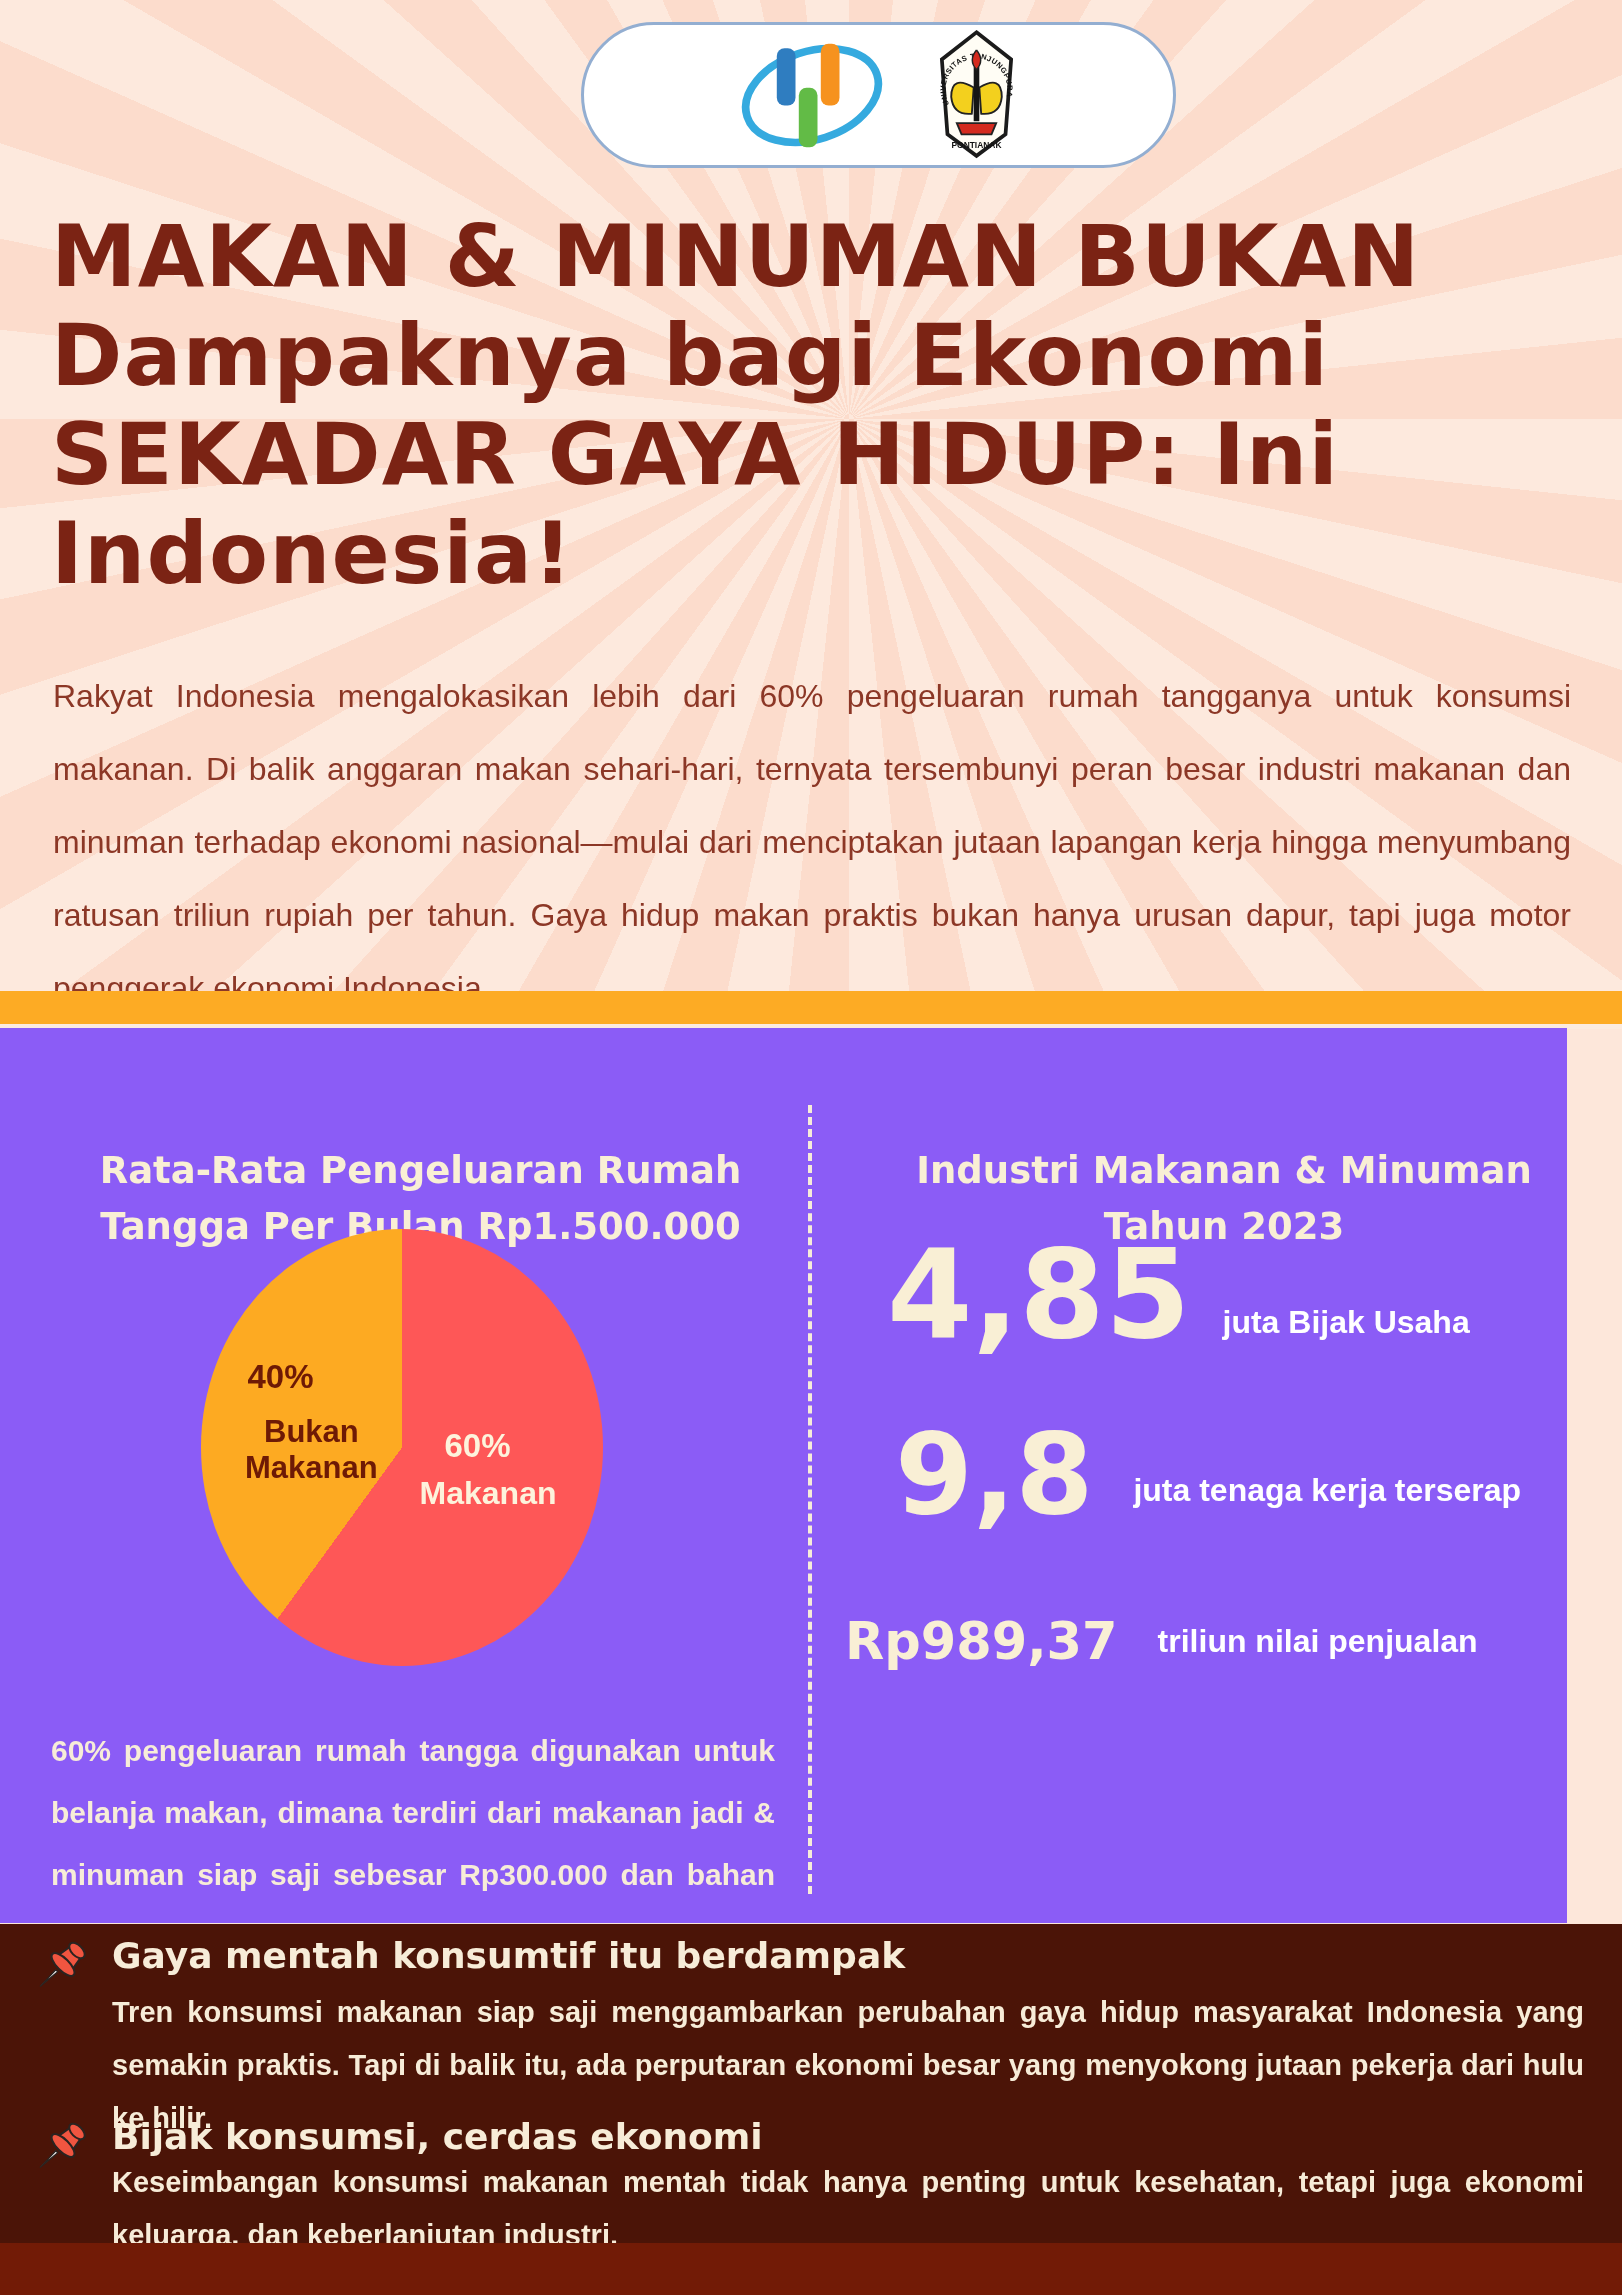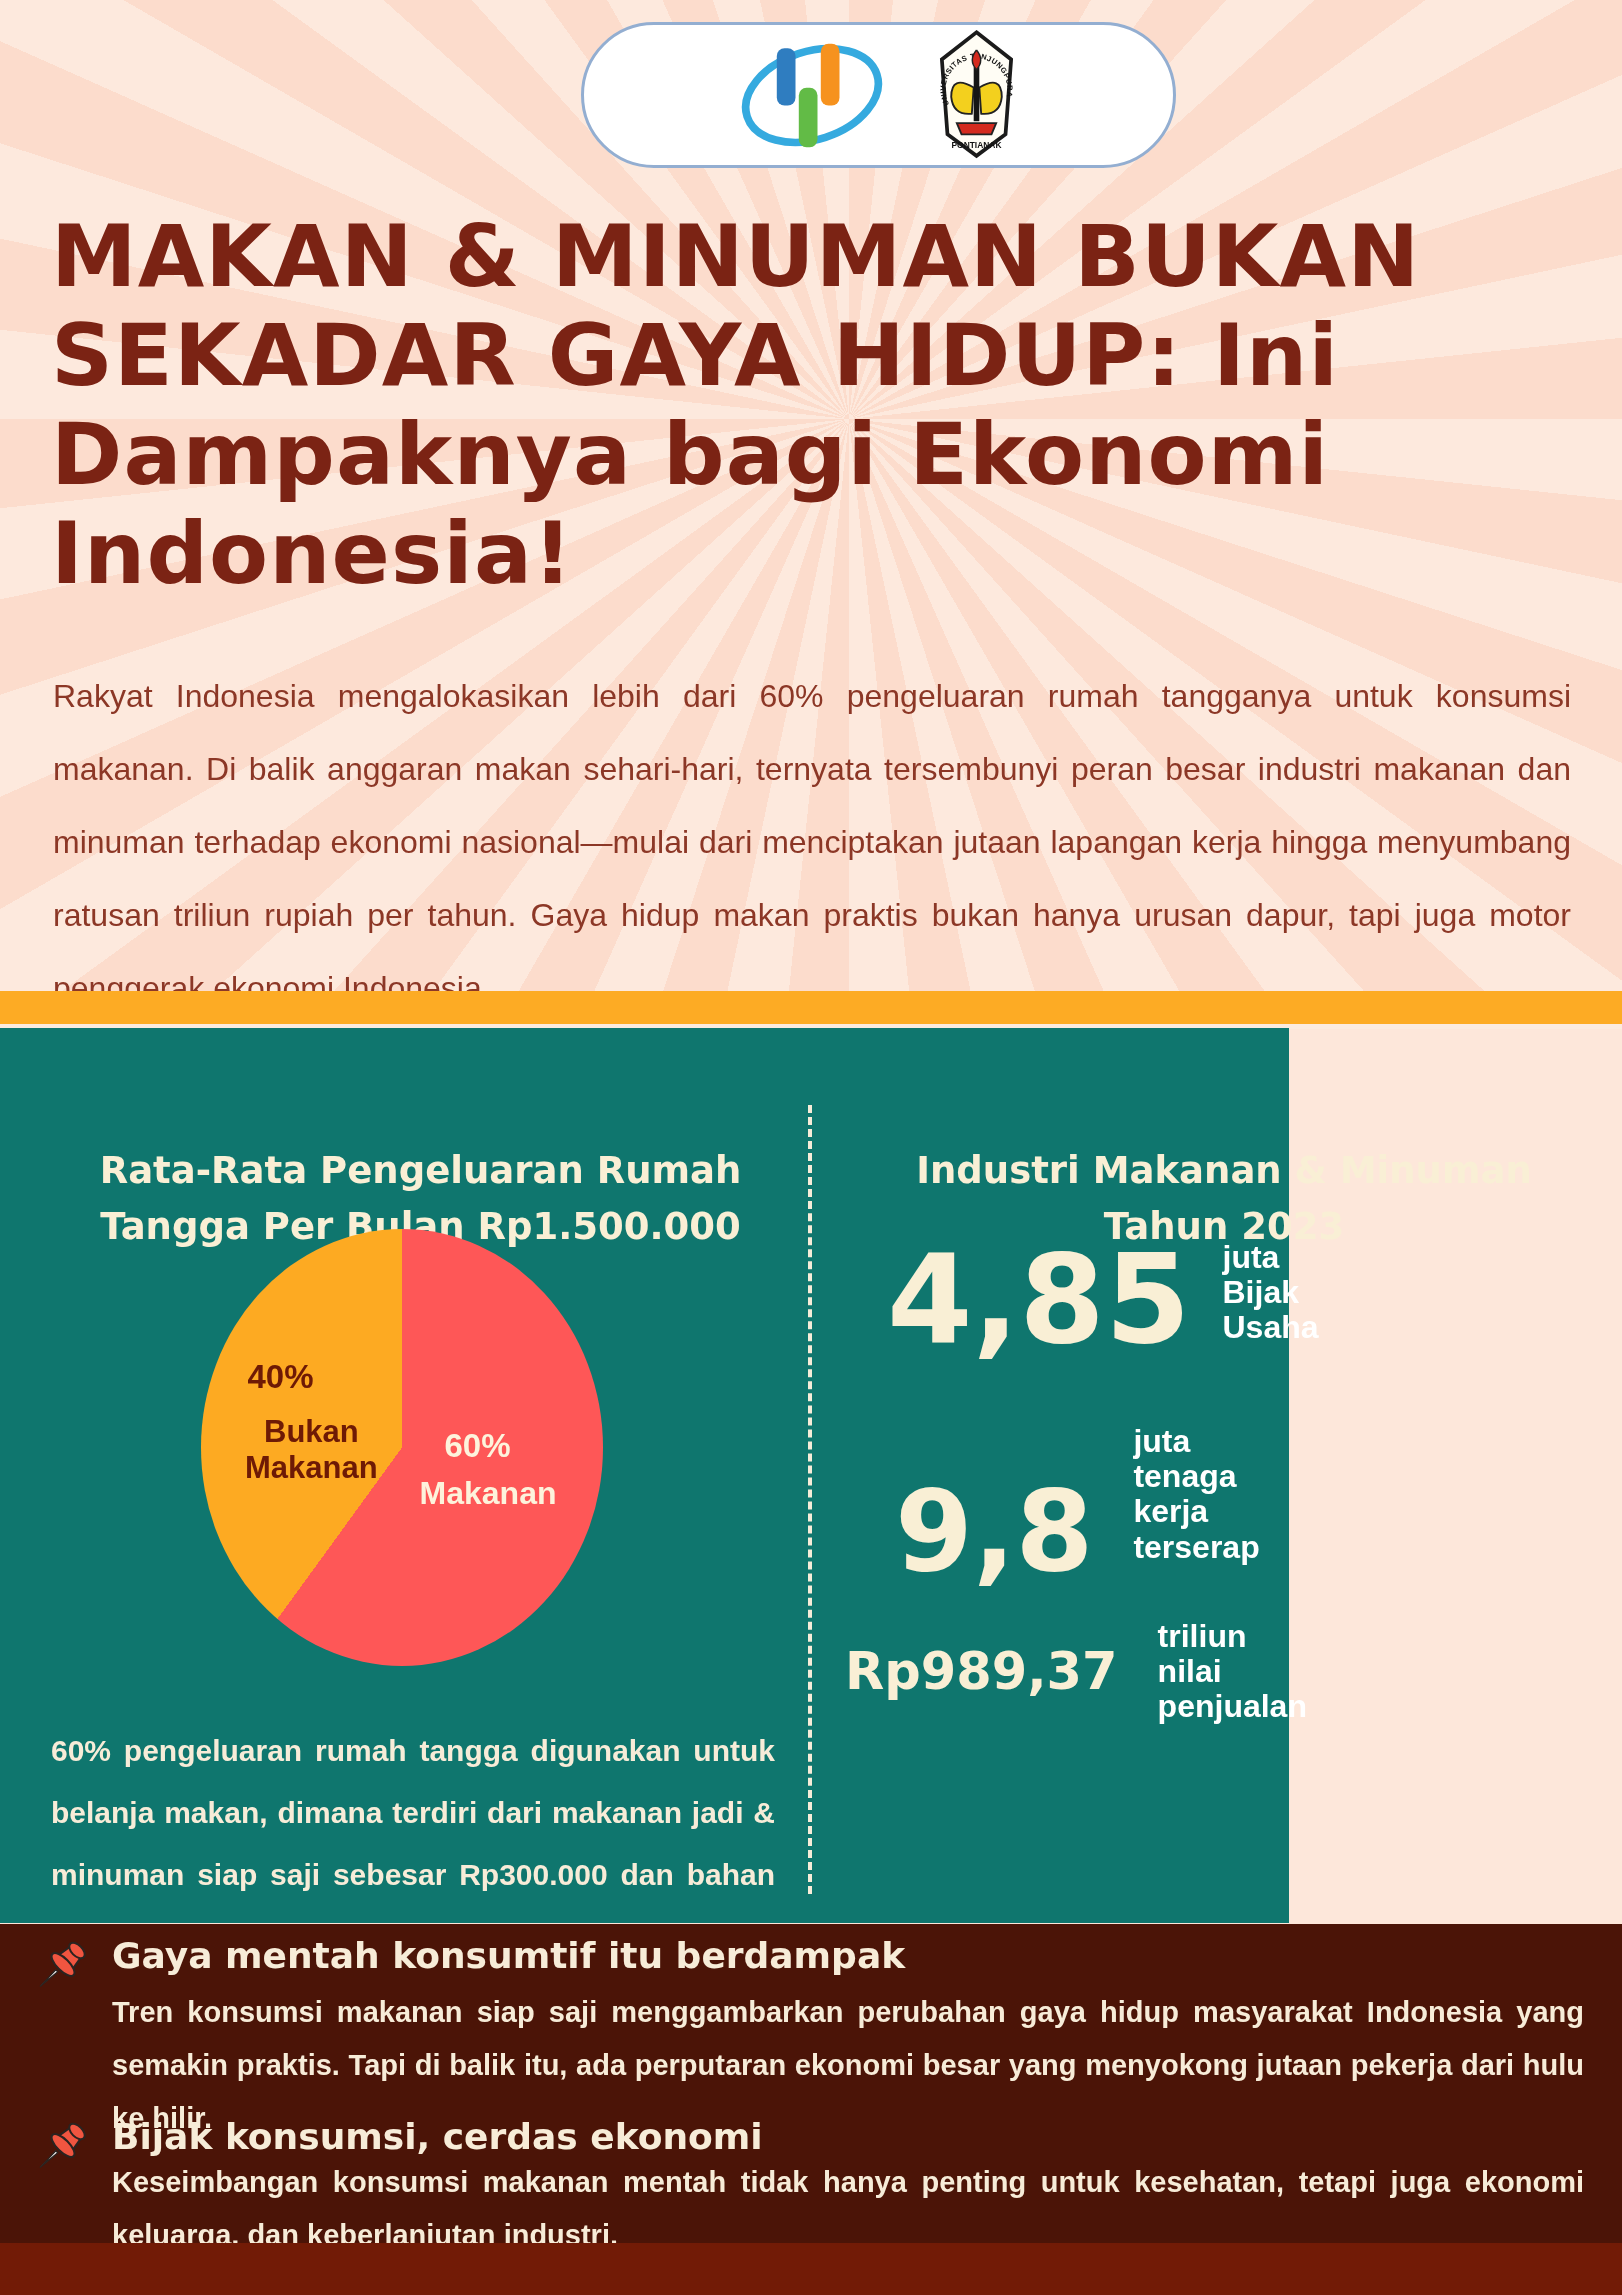--- a/index.html
+++ b/index.html
@@ -23,21 +23,21 @@
 
   .title{position:absolute;left:51px;top:207px;width:1549px;
         font-family:"DejaVu Sans",sans-serif;font-weight:800;font-size:86px;
         line-height:99px;color:#7b2314;letter-spacing:1.1px;}
   .intro{position:absolute;left:53px;top:660px;width:1518px;
         font-size:32px;line-height:73px;color:#8c3726;text-align:justify;}
 
   
   .bar-orange{position:absolute;left:0;top:991px;width:1623px;height:33px;background:#fdab24;}
   .bar-cream{position:absolute;left:0;top:1024px;width:1623px;height:4.6px;background:#fcebdf;}
-  .stats{position:absolute;left:0;top:1028px;width:1289px;height:895px;background:#0f766e;}
+  .stats{position:absolute;left:0;top:1028px;width:1567px;height:895px;background:#8b5cf6;}
   .pins{position:absolute;left:0;top:1924px;width:1623px;height:319px;background:#4b1407;}
   .bottombar{position:absolute;left:0;top:2243px;width:1623px;height:53px;background:#721b06;}
 
   
   .col-heading{position:absolute;font-family:"DejaVu Sans",sans-serif;font-weight:800;
         font-size:37px;line-height:1.5;color:#f9efd5;text-align:center;}
   .heading-left{left:66px;top:115px;width:709px;}
   .heading-right{left:867px;top:115px;width:714px;}
   .divider{position:absolute;left:808px;top:77px;height:789px;width:0;
         border-left:4px dashed #f7ecd8;}
@@ -98,22 +98,22 @@
         <rect x="52" y="40" width="6" height="58" fill="#151515"></rect>
         <path d="M55 22 q9 11 0 21 q-9 -10 0 -21" fill="#d42a1e" stroke="#222222" stroke-width="1.5"></path>
         <path d="M34 100 L76 100 L71 112 L39 112 Z" fill="#d42a1e" stroke="#222222" stroke-width="2"></path>
         <text x="55" y="127" text-anchor="middle" font-size="9" font-weight="bold" fill="#111111">PONTIANAK</text>
       </svg>
 
     </div>
 
     <div class="title">
       <div>MAKAN &amp; MINUMAN BUKAN</div>
+      <div>Dampaknya bagi Ekonomi</div>
       <div>SEKADAR GAYA HIDUP: Ini</div>
-      <div>Dampaknya bagi Ekonomi</div>
       <div>Indonesia!</div>
     </div>
 
     <div class="intro">Rakyat Indonesia mengalokasikan lebih dari 60% pengeluaran rumah tangganya untuk konsumsi makanan. Di balik anggaran makan sehari-hari, ternyata tersembunyi peran besar industri makanan dan minuman terhadap ekonomi nasional—mulai dari menciptakan jutaan lapangan kerja hingga menyumbang ratusan triliun rupiah per tahun. Gaya hidup makan praktis bukan hanya urusan dapur, tapi juga motor penggerak ekonomi Indonesia</div>
   </div>
 
   <div class="bar-orange"></div>
   <div class="bar-cream"></div>
 
   <div class="stats">

